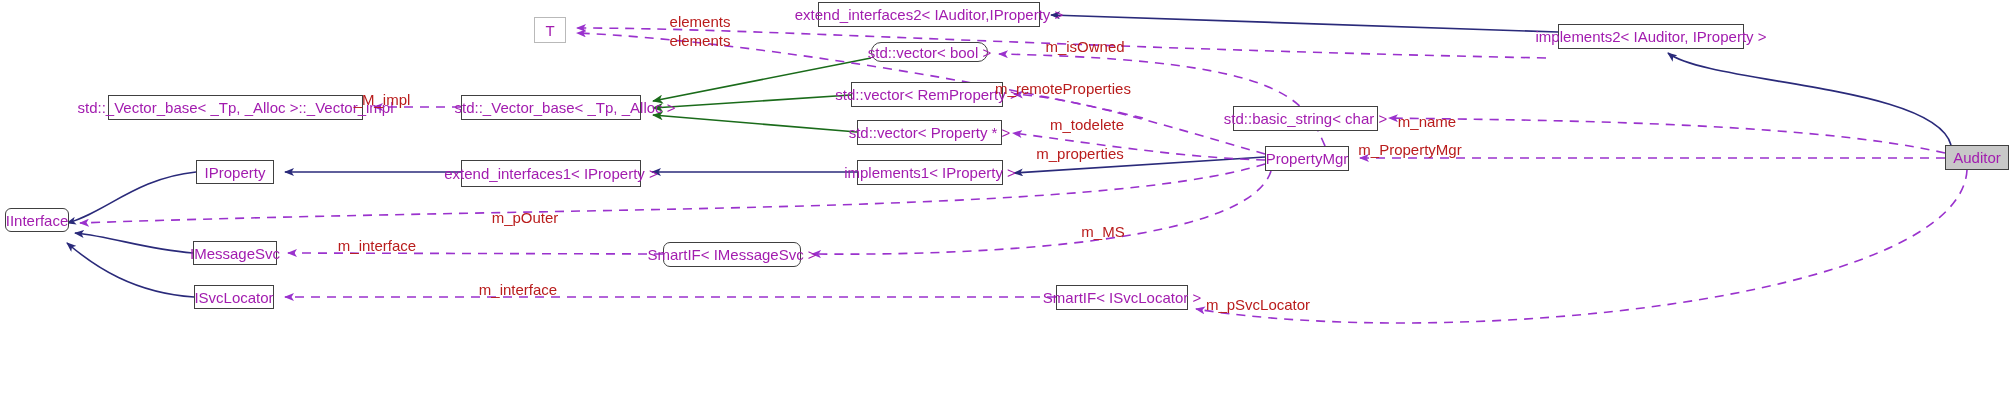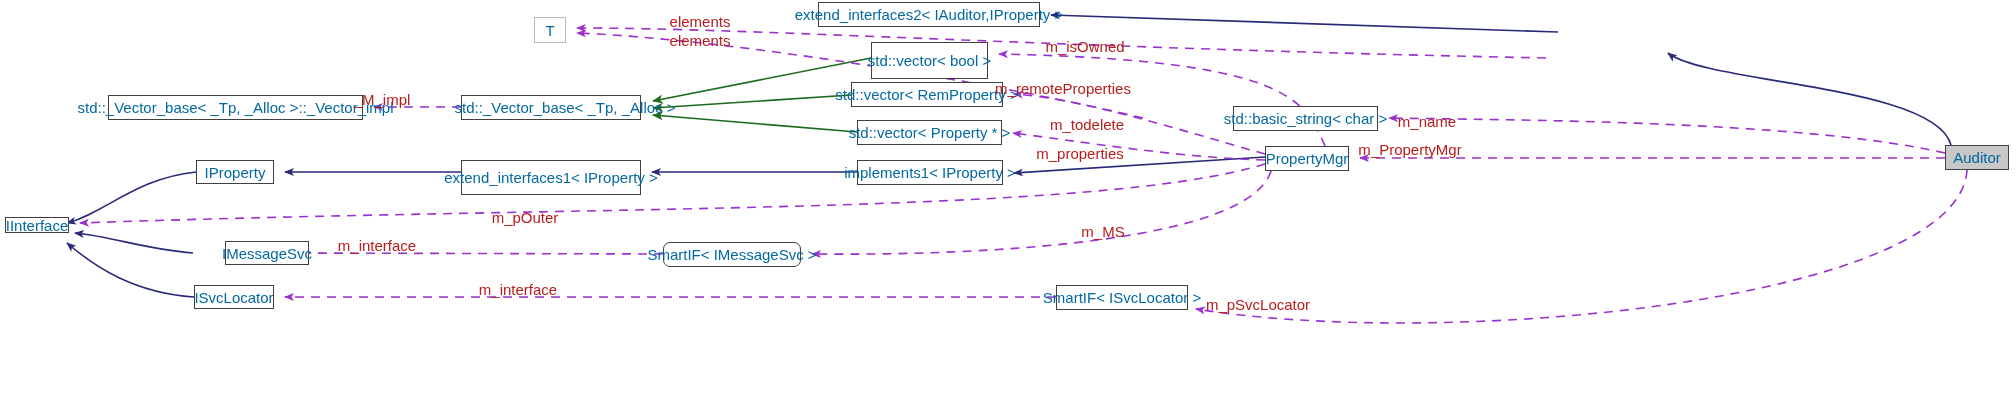--- a/index.html
+++ b/index.html
@@ -9,21 +9,21 @@
     background:#ffffff;
     font-family:"Liberation Sans","DejaVu Sans",sans-serif;
     overflow:hidden;
   }
   svg#edges{position:absolute;left:0;top:0;width:2016px;height:419px;}
   .node{
     position:absolute;
     box-sizing:border-box;
     border:1px solid #404040;
     background:#ffffff;
-    color:#0369a1;
+    color:#a21caf;
     font-size:15px;
     line-height:1;
     display:flex;
     align-items:center;
     justify-content:center;
     white-space:nowrap;
     padding:0 8px;
     z-index:5;
   }
   .node.highlight{background:#c8c8c8;border-color:#404040;}
@@ -86,33 +86,34 @@
         <path d="M1265,164 C1100,215 600,205 80,223" marker-end="url(#arrow-purple)" fill="none" stroke="#9a32cd" stroke-width="1.6" stroke-dasharray="9,7"></path>
         <path d="M1271,171 C1250,240 1000,256 812,254" marker-end="url(#arrow-purple)" fill="none" stroke="#9a32cd" stroke-width="1.6" stroke-dasharray="9,7"></path>
         <path d="M663,254 L288,253" marker-end="url(#arrow-purple)" fill="none" stroke="#9a32cd" stroke-width="1.6" stroke-dasharray="9,7"></path>
         <path d="M1056,297 L285,297" marker-end="url(#arrow-purple)" fill="none" stroke="#9a32cd" stroke-width="1.6" stroke-dasharray="9,7"></path>
         <path d="M1967,170 C1960,300 1450,350 1196,309" marker-end="url(#arrow-purple)" fill="none" stroke="#9a32cd" stroke-width="1.6" stroke-dasharray="9,7"></path>
       </g>
   </svg>
 
   <div class="node faint" style="left:534px;  top:17px;  width:32px;  height:26px;">T</div>
   <div class="node" style="left:818px;  top:2px;   width:222px; height:25px;">extend_interfaces2&lt; IAuditor,IProperty &gt;</div>
-  <div class="node" style="left:871px;  top:42px;  width:117px; height:37px;">std::vector&lt; bool &gt;</div>
+  <div class="node" style="top: 24px; width: 186px; height: 25px; left: 1558px;">implements2&lt; IAuditor, IProperty &gt;</div>
+  <div class="node" style="left:871px;  top:42px;  width:117px; height:20px;border-radius:11px;">std::vector&lt; bool &gt;</div>
   <div class="node" style="left:108px;  top:95px;  width:255px; height:25px;">std::_Vector_base&lt; _Tp, _Alloc &gt;::_Vector_impl</div>
   <div class="node" style="left:461px;  top:95px;  width:180px; height:25px;padding-left:36px;">std::_Vector_base&lt; _Tp, _Alloc &gt;</div>
   <div class="node" style="left:851px;  top:82px;  width:152px; height:25px;">std::vector&lt; RemProperty &gt;</div>
   <div class="node" style="left:1233px; top:106px; width:145px; height:25px;">std::basic_string&lt; char &gt;</div>
   <div class="node" style="left:857px;  top:120px; width:145px; height:25px;">std::vector&lt; Property * &gt;</div>
   <div class="node" style="left:196px;  top:160px; width:78px;  height:24px;">IProperty</div>
-  <div class="node" style="left:461px;  top:160px; width:180px; height:35px;">extend_interfaces1&lt; IProperty &gt;</div>
+  <div class="node" style="left:461px;  top:160px; width:180px; height:27px;">extend_interfaces1&lt; IProperty &gt;</div>
   <div class="node" style="left:857px;  top:160px; width:146px; height:25px;">implements1&lt; IProperty &gt;</div>
   <div class="node" style="left:1265px; top:146px; width:84px;  height:25px;">PropertyMgr</div>
   <div class="node highlight" style="left:1510px; top:145px; width:64px;  height:25px; left:1945px;">Auditor</div>
-  <div class="node" style="left:5px;    top:217px; width:64px;  height:16px;">IInterface</div>
-  <div class="node" style="left:193px;  top:241px; width:84px;  height:24px;margin-left:32px;">IMessageSvc</div>
+  <div class="node" style="left:5px;    top:208px; width:64px;  height:24px;border-radius:6px;">IInterface</div>
+  <div class="node" style="left:193px;  top:241px; width:84px;  height:24px;">IMessageSvc</div>
   <div class="node" style="left:663px;  top:242px; width:138px; height:25px;border-radius:7px;">SmartIF&lt; IMessageSvc &gt;</div>
   <div class="node" style="left:194px;  top:285px; width:80px;  height:24px;">ISvcLocator</div>
   <div class="node" style="left:1056px; top:285px; width:132px; height:25px;">SmartIF&lt; ISvcLocator &gt;</div>
 
   <div class="edgelabel" style="left: 700px; top: 14px; transform: translateX(-50%);">elements</div>
   <div class="edgelabel" style="left: 700px; top: 33px; transform: translateX(-50%);">elements</div>
   <div class="edgelabel" style="left: 1085px; top: 39px; transform: translateX(-50%);">m_isOwned</div>
   <div class="edgelabel" style="left: 382px; top: 92px; transform: translateX(-50%);">_M_impl</div>
   <div class="edgelabel" style="left: 1063px; top: 81px; transform: translateX(-50%);">m_remoteProperties</div>
   <div class="edgelabel" style="left: 1427px; top: 114px; transform: translateX(-50%);">m_name</div>

